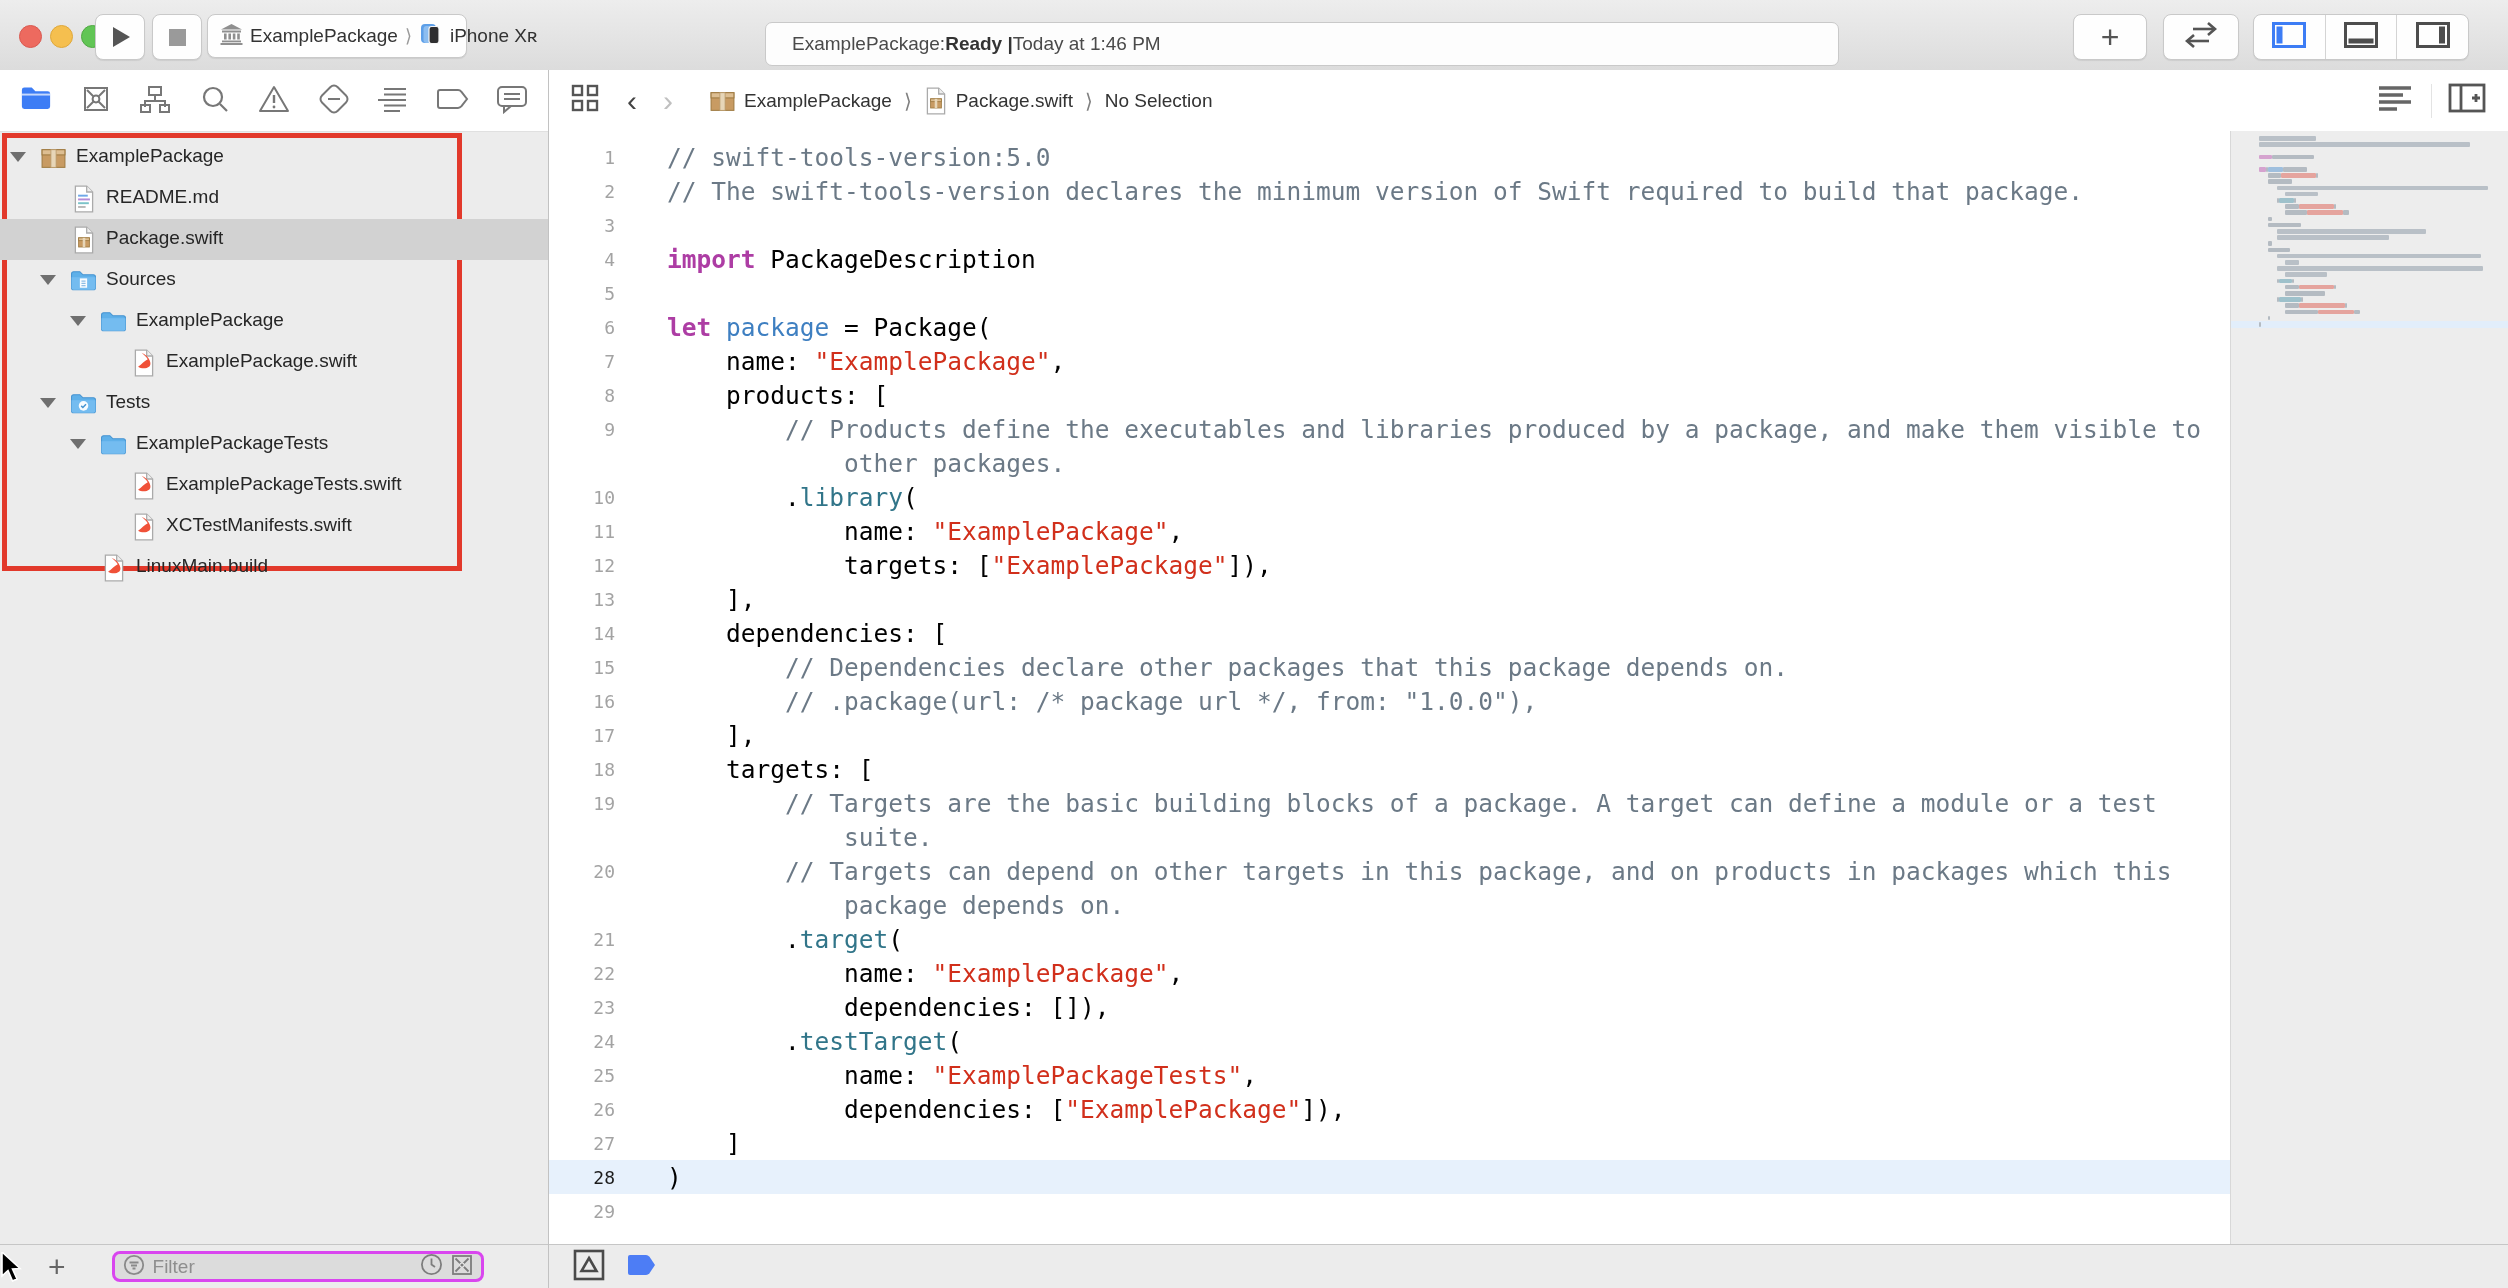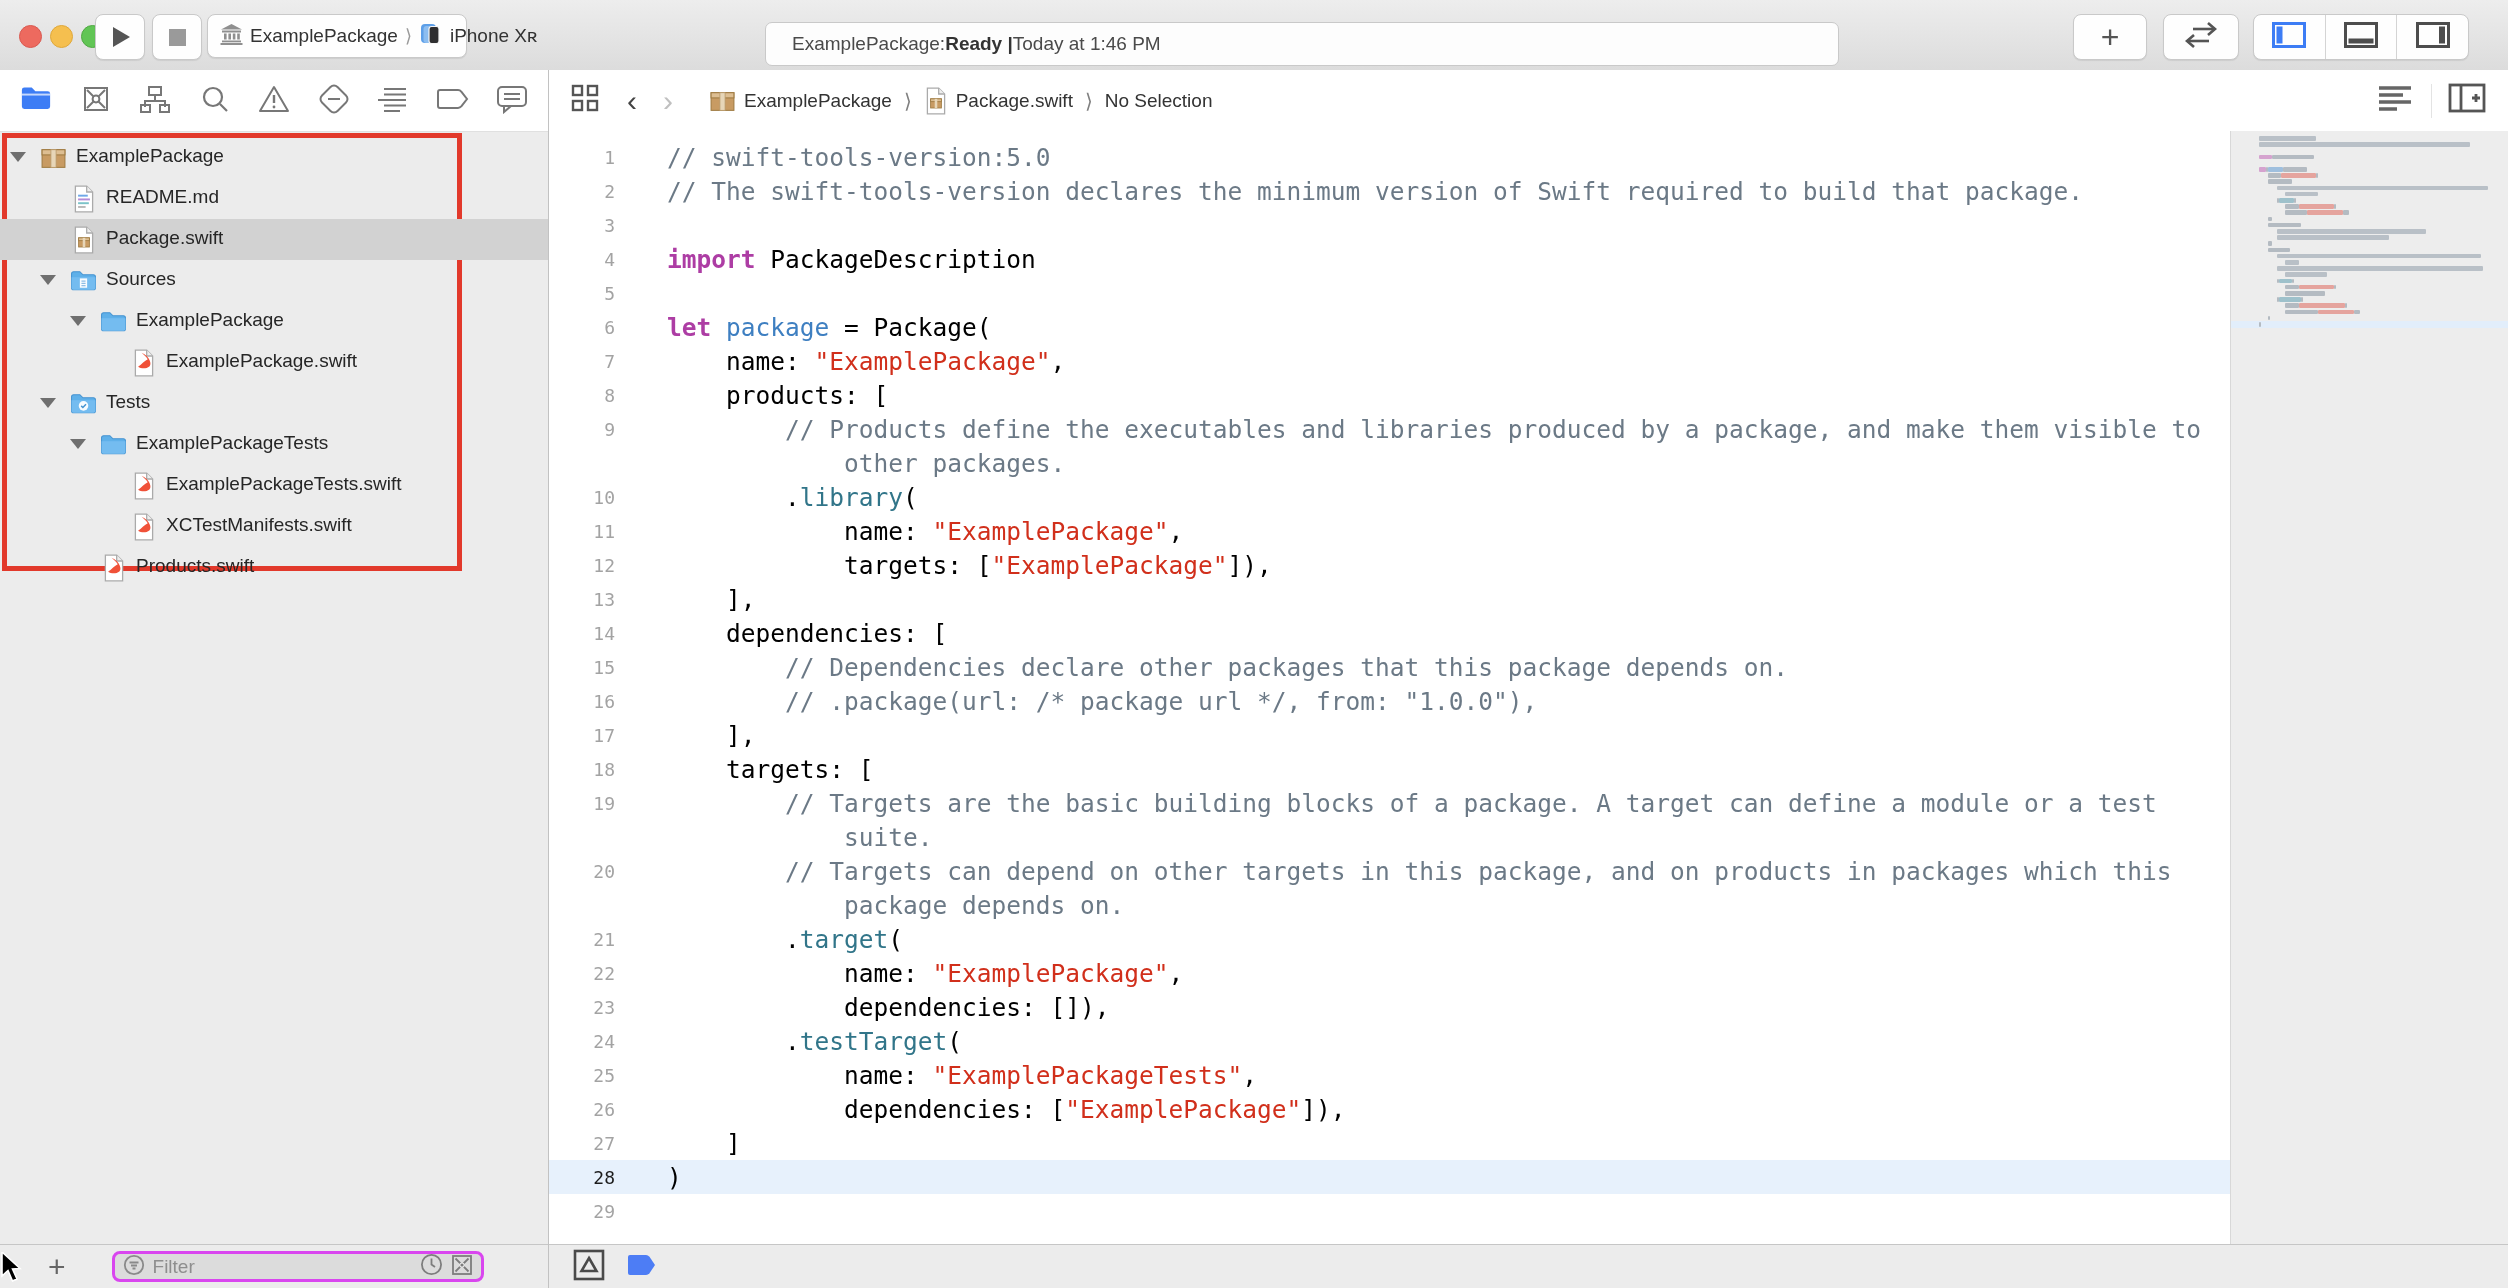--- a/index.html
+++ b/index.html
@@ -344,21 +344,21 @@
           <span class="tlabel" style="left: 166px;">XCTestManifests.swift</span>
         </div>
         <div class="trow">
           <span class="ticon" style="left: 100px;">
             <svg width="24" height="28" viewBox="0 0 20 26">
               <path d="M2 1 H12.5 L18 6.5 V25 H2 Z" fill="#fff" stroke="#aaa" stroke-width="1.2"></path>
               <path d="M12.5 1 V6.5 H18" fill="#eee" stroke="#aaa" stroke-width="1.2"></path>
               <path d="M4.5 16.5 C8 14 10.5 11 13.5 9.5 C11.8 6.8 9.8 5.2 7.8 3.4 C11.6 5.2 14 7.6 15.2 10.4 C16.4 13 16.2 15 15 16.2 C12 18.6 7.5 18.4 4.5 16.5 Z" fill="#f05138"></path>
             </svg>
           </span>
-          <span class="tlabel" style="left: 136px;">Products.swift</span>
+          <span class="tlabel" style="left: 136px;">LinuxMain.build</span>
         </div>
       </div>
     <div class="side-bottom">
       <div class="sb-plus">+</div>
       <div class="filter-field">
         <span>
           <svg width="22" height="22" viewBox="0 0 22 22" fill="none" stroke="#8a8a8a" stroke-width="1.8">
               <circle cx="11" cy="11" r="9.2"></circle>
               <path d="M6.5 8.5 H15.5 M8 11.5 H14 M9.5 14.5 H12.5"></path>
             </svg>

